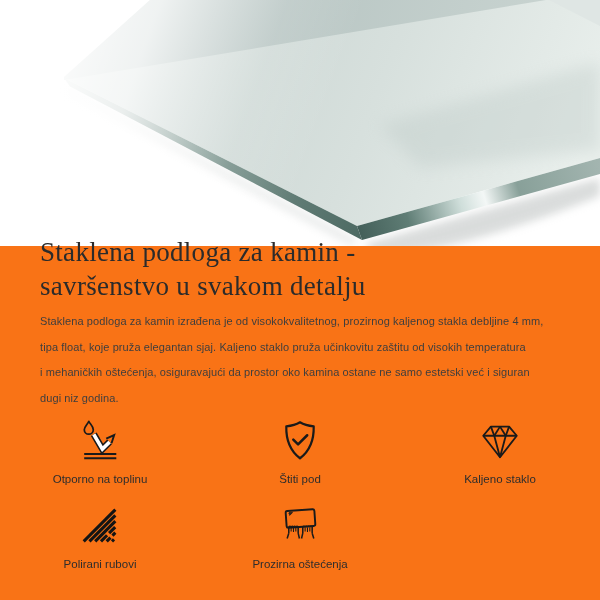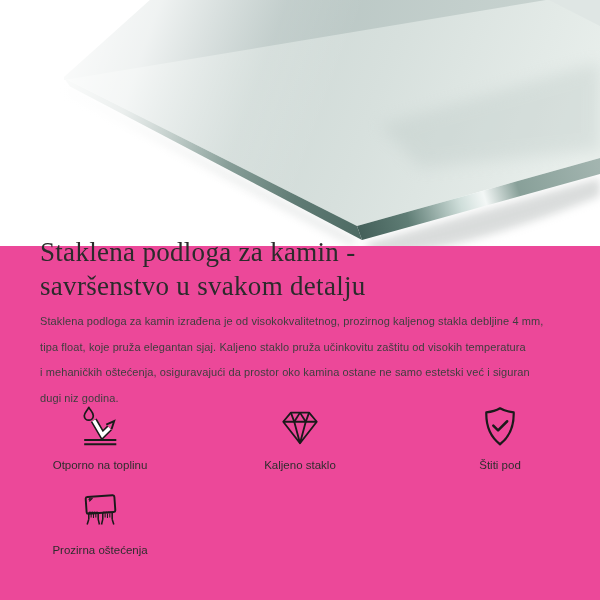--- a/index.html
+++ b/index.html
@@ -1,34 +1,34 @@
 <!DOCTYPE html>
 <html><head>
 <meta charset="utf-8">
 <style>
   html,body { margin:0; padding:0; background:#ffffff; }
   .page {
-    position:relative; width:600px; height:600px; background:#ec4899;
+    position:relative; width:600px; height:600px; background:#f97316;
     overflow:hidden; font-family:"Liberation Sans", sans-serif;
   }
   .hero { position:absolute; top:0; left:0; width:600px; height:246px; }
   .hero svg { display:block; }
   .title {
     position:absolute; left:40px; top:235px; margin:0;
     font-family:"Liberation Serif", serif; font-weight:400;
     font-size:27px; line-height:34px; letter-spacing:0.3px;
     color:#2b2b2b; white-space:pre-line;
   }
   .desc {
     position:absolute; left:40px; top:309px; margin:0; width:550px;
     font-size:11px; line-height:25.5px; letter-spacing:0.1px;
     color:#3e3e3e; white-space:pre-line;
   }
   .features {
-    position:absolute; left:0; top:404px; width:600px;
+    position:absolute; left:0; top:418px; width:600px;
     display:grid; grid-template-columns:repeat(3,1fr); row-gap:18px;
   }
   .feature { display:flex; flex-direction:column; align-items:center; }
   .icon-box { width:46px; height:46px; display:flex; align-items:center; justify-content:center; }
   .icon-box svg { width:46px; height:46px; }
   .feature-label { margin-top:9px; font-size:11.5px; color:#2d2d2d; }
 </style>
 </head>
 <body>
 
@@ -112,45 +112,60 @@
           </g>
         </svg>
       </div>
       <div class="feature-label">Otporno na toplinu</div>
     </div>
 
 
     <div class="feature">
       <div class="icon-box">
         <svg viewBox="0 0 48 48" fill="none">
+          <g stroke="#1a1a1a">
+            <path d="M24,4.5 C28.5,7.2 33,8.2 38.3,8.8 C38.6,21.5 35.8,33 24,42 C12.2,33 9.4,21.5 9.7,8.8 C15,8.2 19.5,7.2 24,4.5 Z" stroke-width="2.3" stroke-linejoin="round"></path>
+            <path d="M17,22.5 L22,27.5 L31.5,18" stroke-width="2.6" stroke-linecap="round" stroke-linejoin="round"></path>
+          </g>
+        </svg>
+      </div>
+      <div class="feature-label">Štiti pod</div>
+    </div>
+
+    <div class="feature">
+      <div class="icon-box">
+        <svg viewBox="0 0 48 48" fill="none">
           <g stroke="#1a1a1a" stroke-width="1.9" stroke-linejoin="round">
             <path d="M14.5,9 L33.5,9 L41.5,18.5 L24,41 L6.5,18.5 Z"></path>
             <path d="M6.5,18.5 L41.5,18.5"></path>
             <path d="M14.5,9 L18,18.5 L24,41"></path>
             <path d="M33.5,9 L30,18.5 L24,41"></path>
             <path d="M24,9 L18,18.5"></path>
             <path d="M24,9 L30,18.5"></path>
           </g>
         </svg>
       </div>
       <div class="feature-label">Kaljeno staklo</div>
     </div>
 
     <div class="feature">
       <div class="icon-box">
         <svg viewBox="0 0 48 48" fill="none">
-          <g stroke="#1a1a1a">
-            <path d="M24,4.5 C28.5,7.2 33,8.2 38.3,8.8 C38.6,21.5 35.8,33 24,42 C12.2,33 9.4,21.5 9.7,8.8 C15,8.2 19.5,7.2 24,4.5 Z" stroke-width="2.3" stroke-linejoin="round"></path>
-            <path d="M17,22.5 L22,27.5 L31.5,18" stroke-width="2.6" stroke-linecap="round" stroke-linejoin="round"></path>
+          <g stroke="#141414" stroke-width="3.2">
+            <line x1="7" y1="40" x2="40" y2="7"></line>
+            <line x1="13" y1="40" x2="40" y2="13"></line>
+            <line x1="19" y1="40" x2="40" y2="19"></line>
+            <line x1="25" y1="40" x2="40" y2="25" stroke-dasharray="9 3"></line>
+            <line x1="31" y1="40" x2="40" y2="31" stroke-dasharray="5.5 3"></line>
+            <line x1="36.5" y1="40" x2="40" y2="36.5" stroke-dasharray="3 2"></line>
           </g>
         </svg>
       </div>
-      <div class="feature-label">Štiti pod</div>
+      <div class="feature-label">Polirani rubovi</div>
     </div>
-
 
     <div class="feature">
       <div class="icon-box">
         <svg viewBox="0 0 48 48" fill="none">
           <g stroke="#1a1a1a">
             <g transform="rotate(-4 24 16)">
               <rect x="9.5" y="7.5" width="30" height="17.5" rx="1.8" stroke-width="2"></rect>
               <path d="M13,12.2 L16.6,8.9 M12.6,10.4 L14.6,8.7" stroke-width="1.3"></path>
             </g>
             <path stroke-width="1.6" d="M12.3,31.5 L12.3,25.2 a1.25,1.25 0 0 1 2.45,0 a1.25,1.25 0 0 1 2.45,0 a1.25,1.25 0 0 1 2.45,0 a1.25,1.25 0 0 1 2.45,0 L22.1,31.5"></path>

